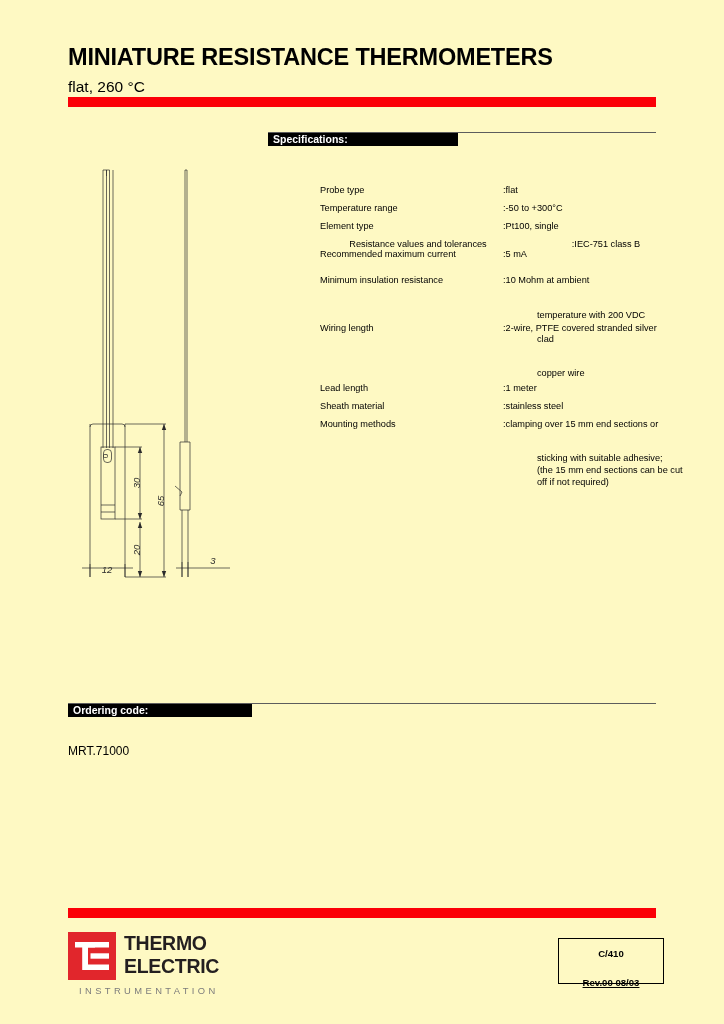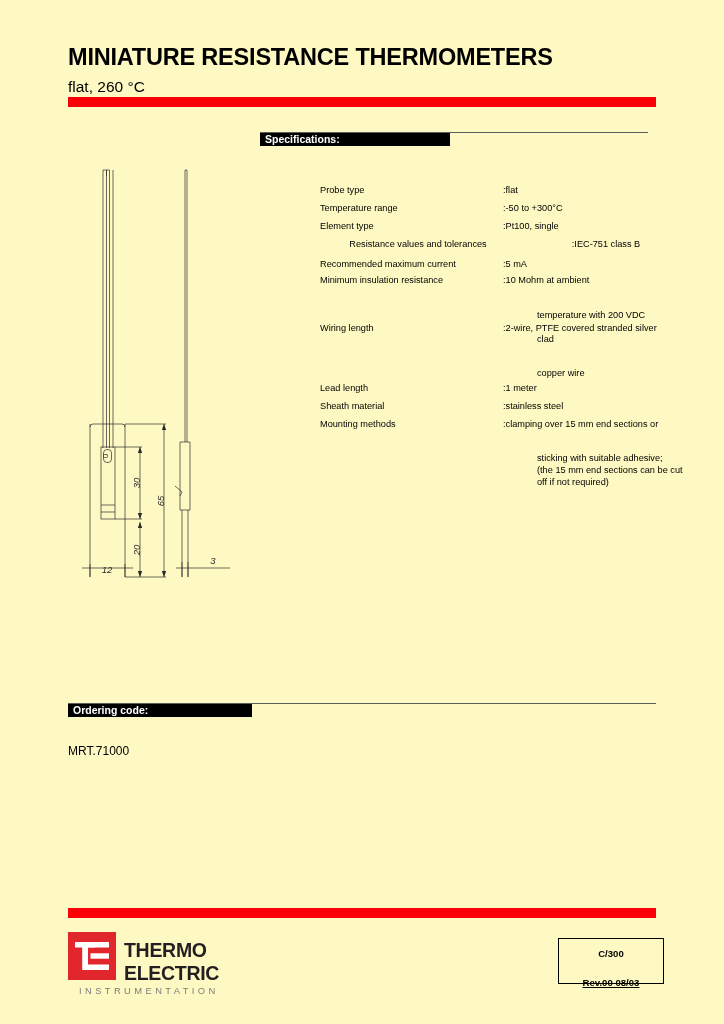--- a/index.html
+++ b/index.html
@@ -64,21 +64,21 @@
     top: 1px;
     background: #000000;
     color: #ffffff;
     font-size: 10.5px;
     font-weight: bold;
     line-height: 13px;
     padding: 0 4px 0 5px;
     white-space: nowrap;
   }
 
-  #spec-bar { left: 260px; top: 132px; width: 388px; }
+  #spec-bar { left: 268px; top: 132px; width: 388px; }
   #spec-bar .hairline { width: 388px; }
   #spec-bar .tag { left: 0; width: 181px; }
 
   #order-bar { left: 68px; top: 703px; width: 588px; }
   #order-bar .hairline { width: 588px; }
   #order-bar .tag { left: 0; width: 175px; }
 
   
   #spec-list {
     position: absolute;
@@ -148,21 +148,20 @@
   }
   #logo-wordmark {
     position: absolute;
     left: 56px;
     top: 0px;
     font-size: 19.5px;
     font-weight: bold;
     line-height: 23px;
     letter-spacing: -0.3px;
     color: #231f20;
-    margin-top: 7px;
   }
   #logo-tagline {
     position: absolute;
     left: 0;
     top: 53px;
     font-size: 9.4px;
     letter-spacing: 3.4px;
     color: #7c7c7c;
     white-space: nowrap;
     padding-left: 11px;
@@ -227,21 +226,21 @@
         <div class="spec-value">
           <span class="vline">:Pt100, single</span>
         </div>
       </div>
       <div class="spec-row" style="position: absolute; left: 8px; top: 54px; width: 370px; text-align: center;">
         <div class="spec-label">Resistance values and tolerances</div>
         <div class="spec-value">
           <span class="vline">:IEC-751 class B</span>
         </div>
       </div>
-      <div class="spec-row" style="position: absolute; left: 0px; top: 74px; width: 370px;">
+      <div class="spec-row" style="position: absolute; left: 0px; top: 64px; width: 370px;">
         <div class="spec-label">Recommended maximum current</div>
         <div class="spec-value">
           <span class="vline">:5 mA</span>
         </div>
       </div>
       <div class="spec-row" style="position: absolute; left: 0px; top: 90px; width: 370px;">
         <div class="spec-label">Minimum insulation resistance</div>
         <div class="spec-value">
           <span class="vline" style="position: absolute; left: 0px; top: 0px;">:10 Mohm at ambient</span>
           <span class="vline indent" style="position: absolute; left: 17px; top: 35px; text-align: right;">temperature with 200 VDC</span>
@@ -390,17 +389,17 @@
     </div>
     <div id="logo-wordmark">
       <div>THERMO</div>
       <div>ELECTRIC</div>
     </div>
     <div id="logo-tagline">INSTRUMENTATION</div>
   </div>
 
 
   <div id="revision-box">
-    <div id="rev-code" class="rev-line">C/300</div>
+    <div id="rev-code" class="rev-line">C/410</div>
     <div id="rev-detail" class="rev-line">Rev.00   08/03</div>
   </div>
 
 </div>
 
 </body></html>

